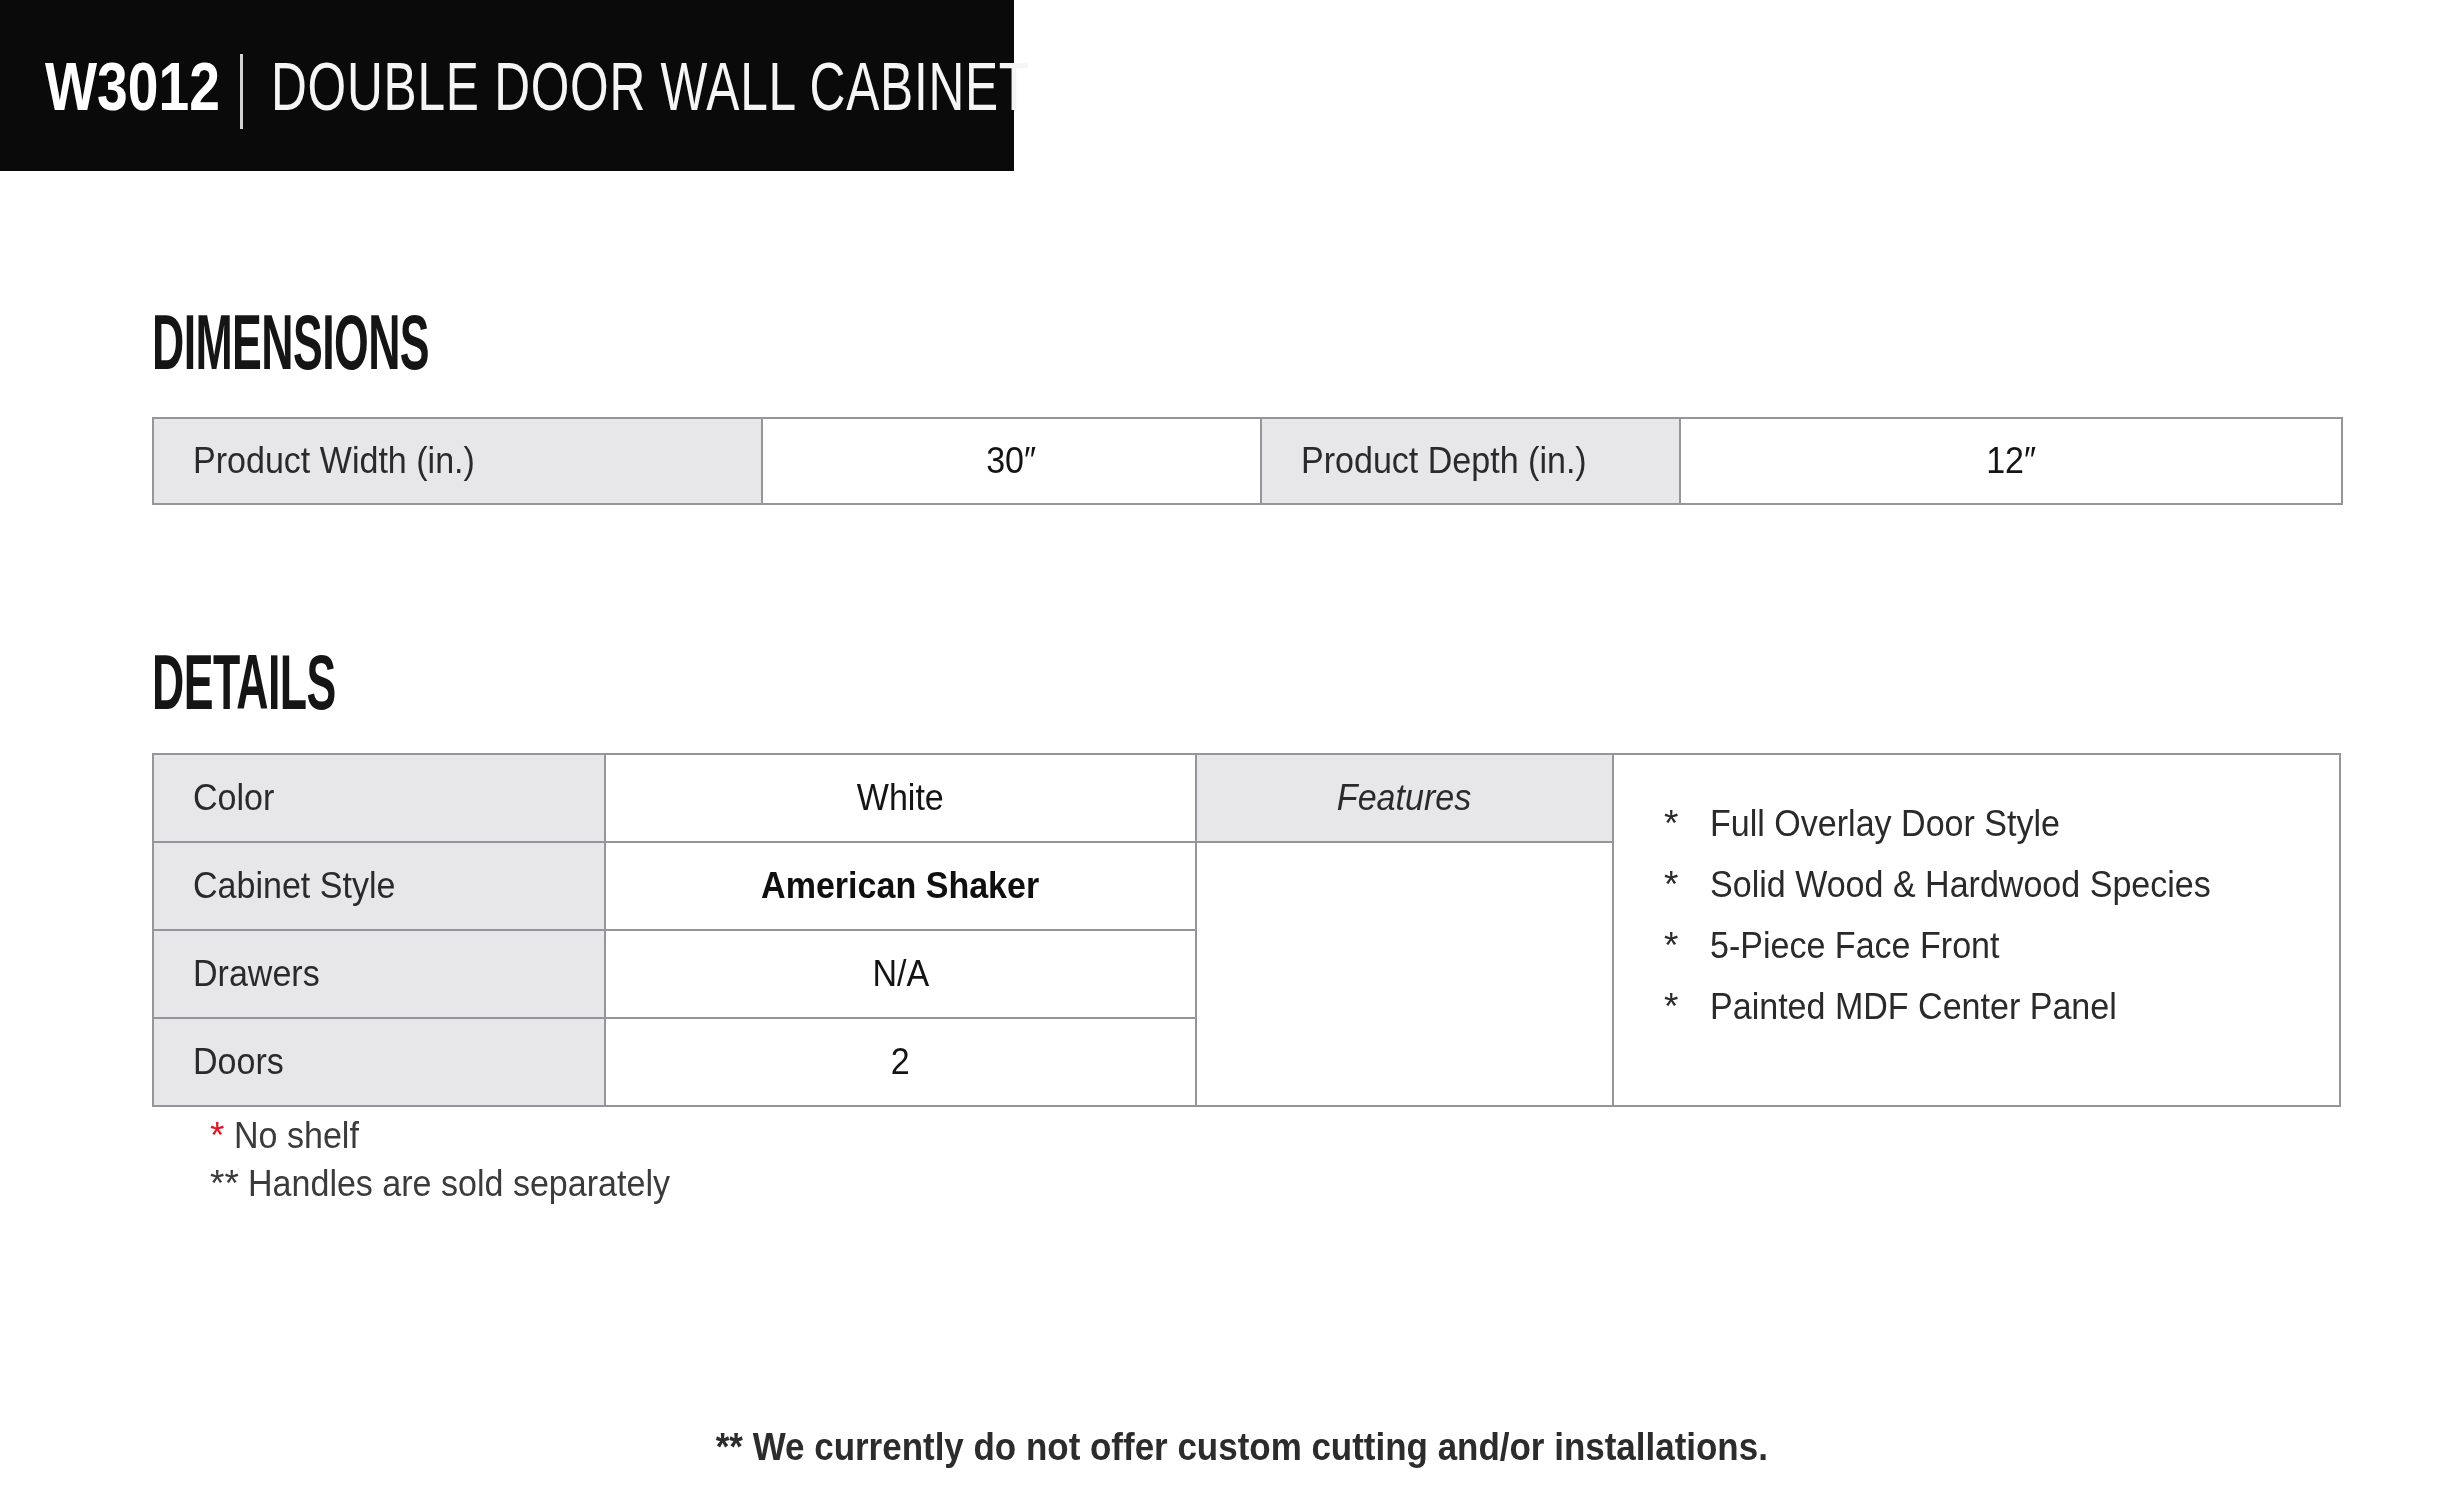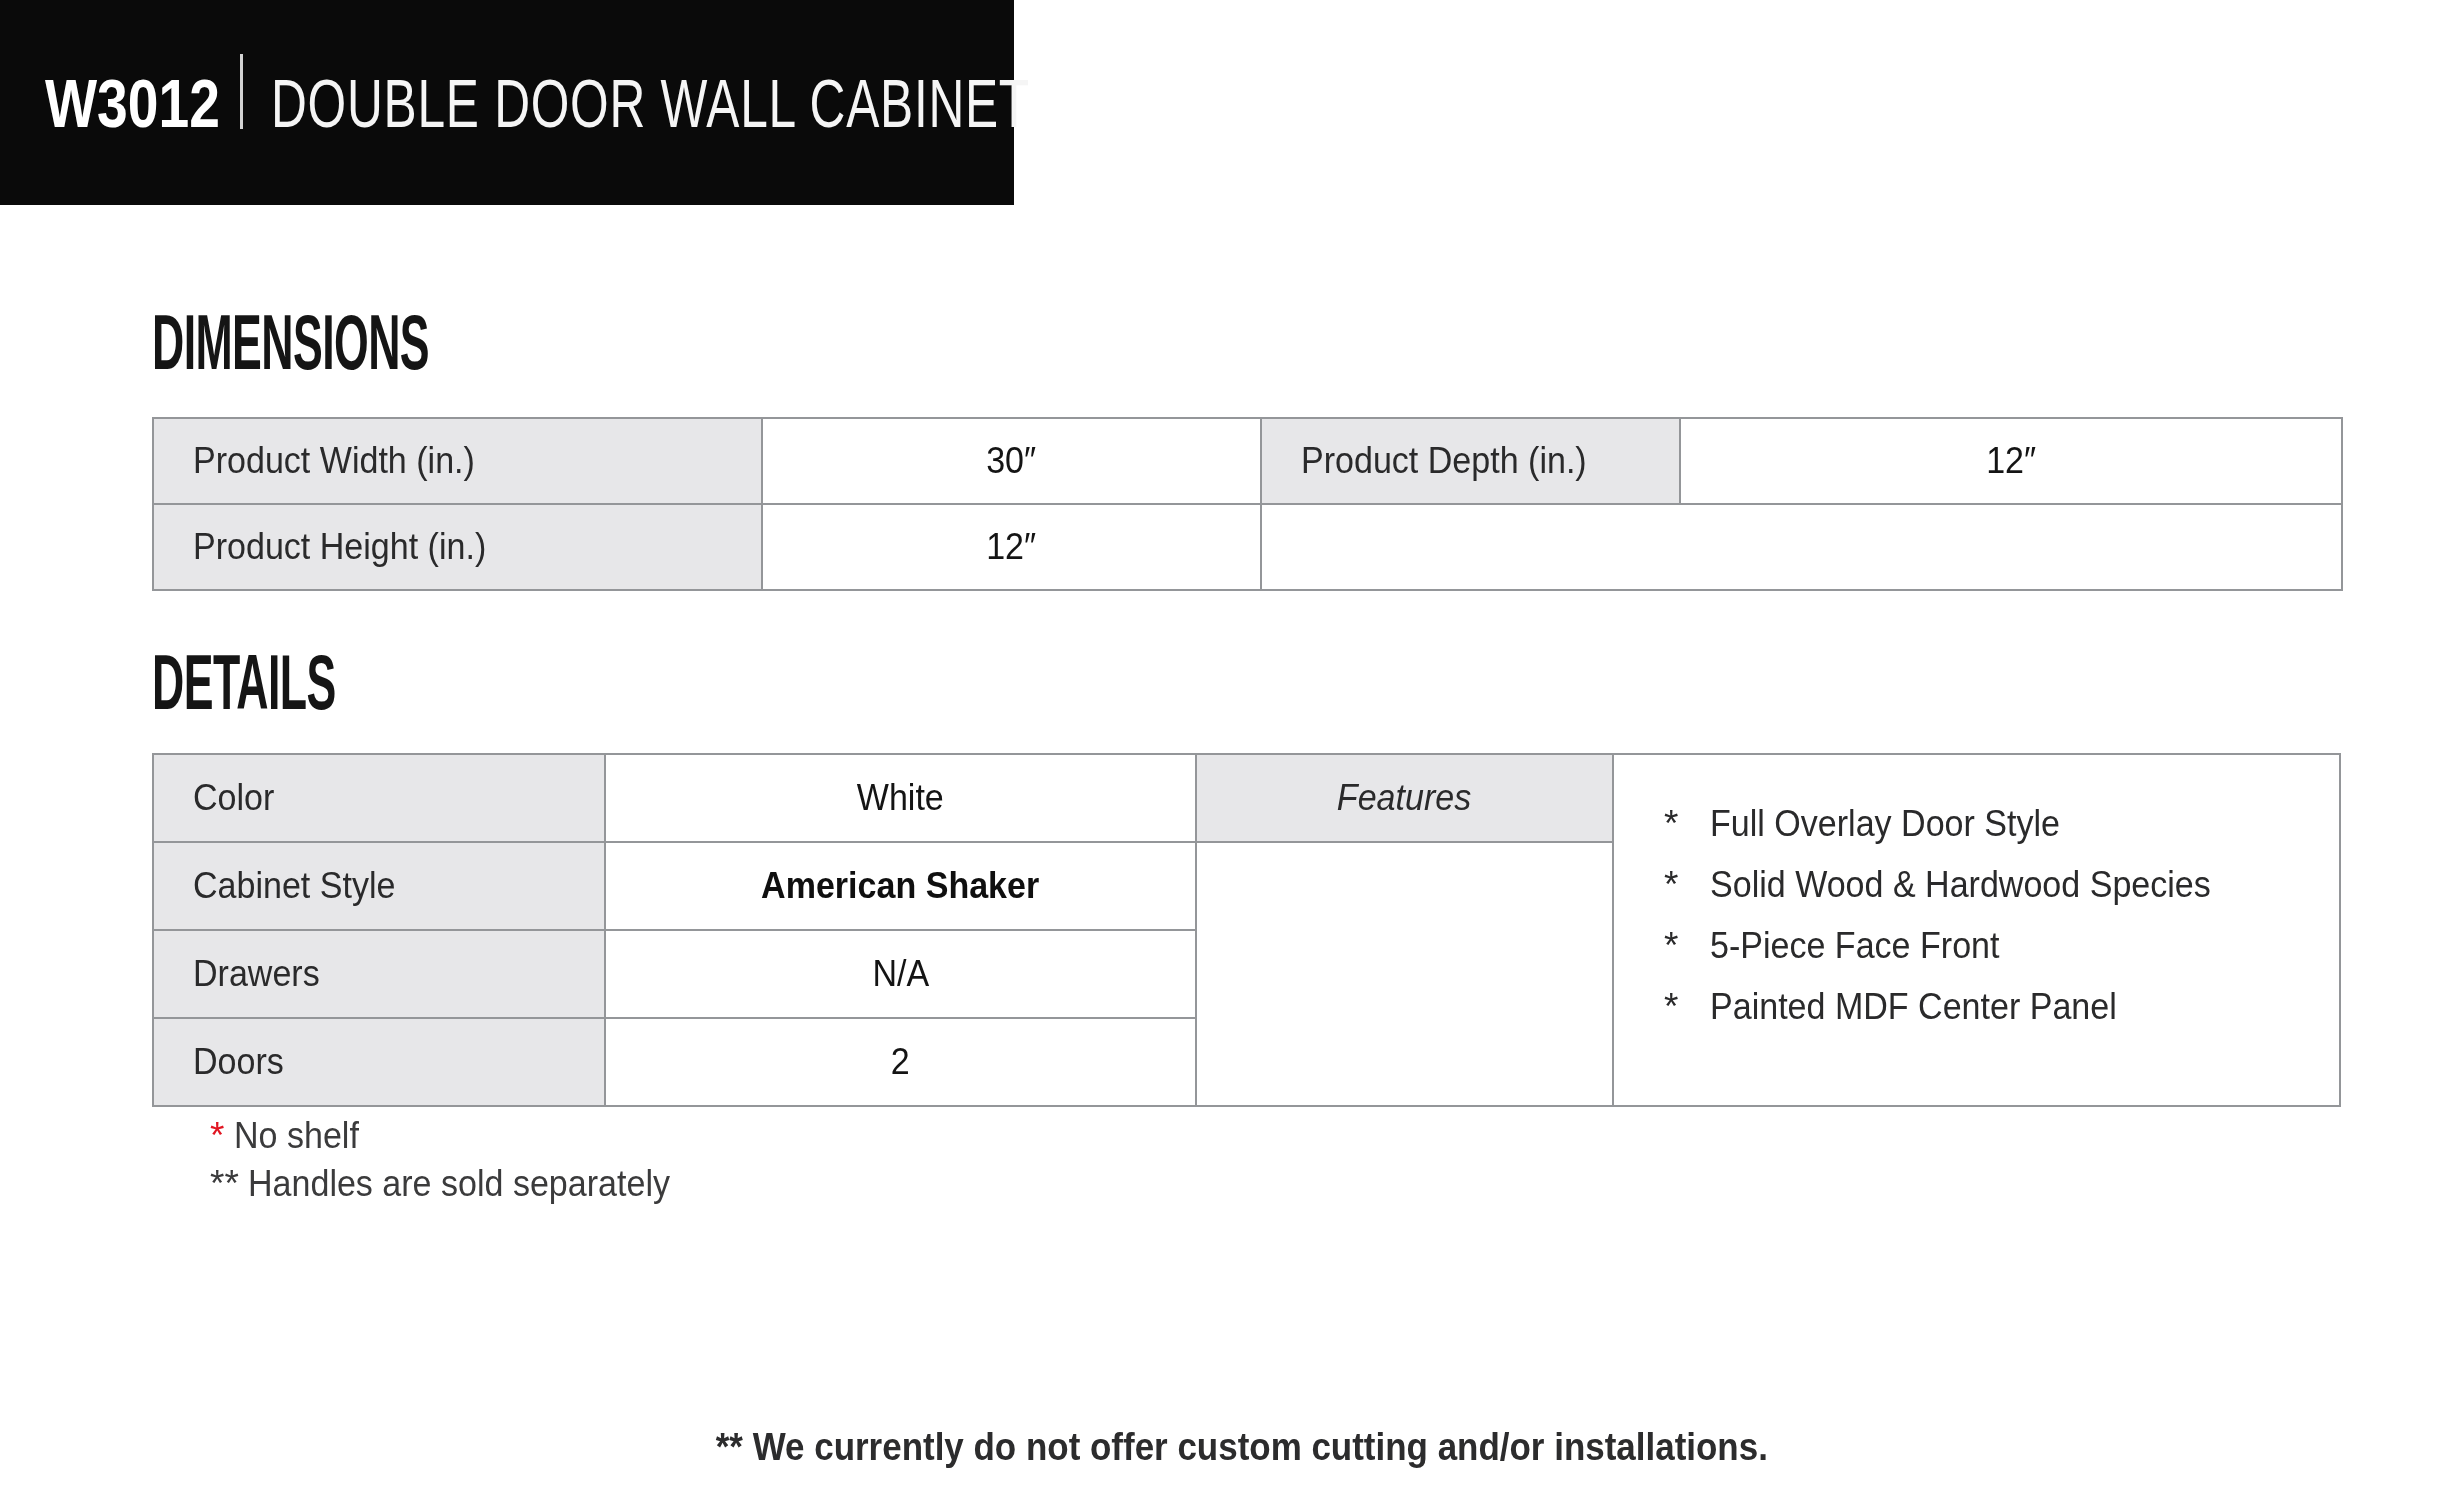--- a/index.html
+++ b/index.html
@@ -2,21 +2,21 @@
 <html><head>
 <meta charset="utf-8">
 <style>
   html,body{margin:0;padding:0;background:#ffffff;}
   .page{
     position:relative;width:2459px;height:1500px;background:#ffffff;overflow:hidden;
     font-family:"Liberation Sans",sans-serif;color:#2a2a2b;
   }
 
   
-  .banner{position:absolute;left:0;top:0;width:1014px;height:205px;background:#0a0a0a;}
+  .banner{position:absolute;left:0;top:0;width:1014px;height:171px;background:#0a0a0a;}
   .model{
     position:absolute;left:45px;top:50%;
     transform:translateY(-50%) scaleX(.80);transform-origin:left center;
     font-size:69px;font-weight:800;color:#ffffff;white-space:nowrap;letter-spacing:0;
   }
   .bsep{position:absolute;left:240px;top:54px;width:2.9px;height:75px;background:#d3d3d3;}
   .btitle{
     position:absolute;left:271px;top:50%;
     transform:translateY(-50%) scaleX(.72);transform-origin:left center;
     font-size:69px;font-weight:400;color:#f5f5f5;white-space:nowrap;letter-spacing:1px;
@@ -89,25 +89,20 @@
         <col style="width:419px">
         <col style="width:662px">
     </colgroup>
     <tbody>
       <tr>
         <td class="lbl"><span class="cx">Product Width (in.)</span></td>
         <td class="val"><span class="cxc">30″</span></td>
         <td class="lbl"><span class="cx">Product Depth (in.)</span></td>
         <td class="val"><span class="cxc">12″</span></td>
       </tr>
-      <tr>
-        <td class="lbl"><span class="cx">Product Height (in.)</span></td>
-        <td class="val"><span class="cxc">12″</span></td>
-        <td class="ghost" colspan="2"></td>
-      </tr>
     </tbody>
   </table>
 
   <div class="h1" id="det-h">DETAILS</div>
 
   <table class="spec dets">
     <colgroup>
       <col style="width:452px">
         <col style="width:591px">
         <col style="width:417px">

